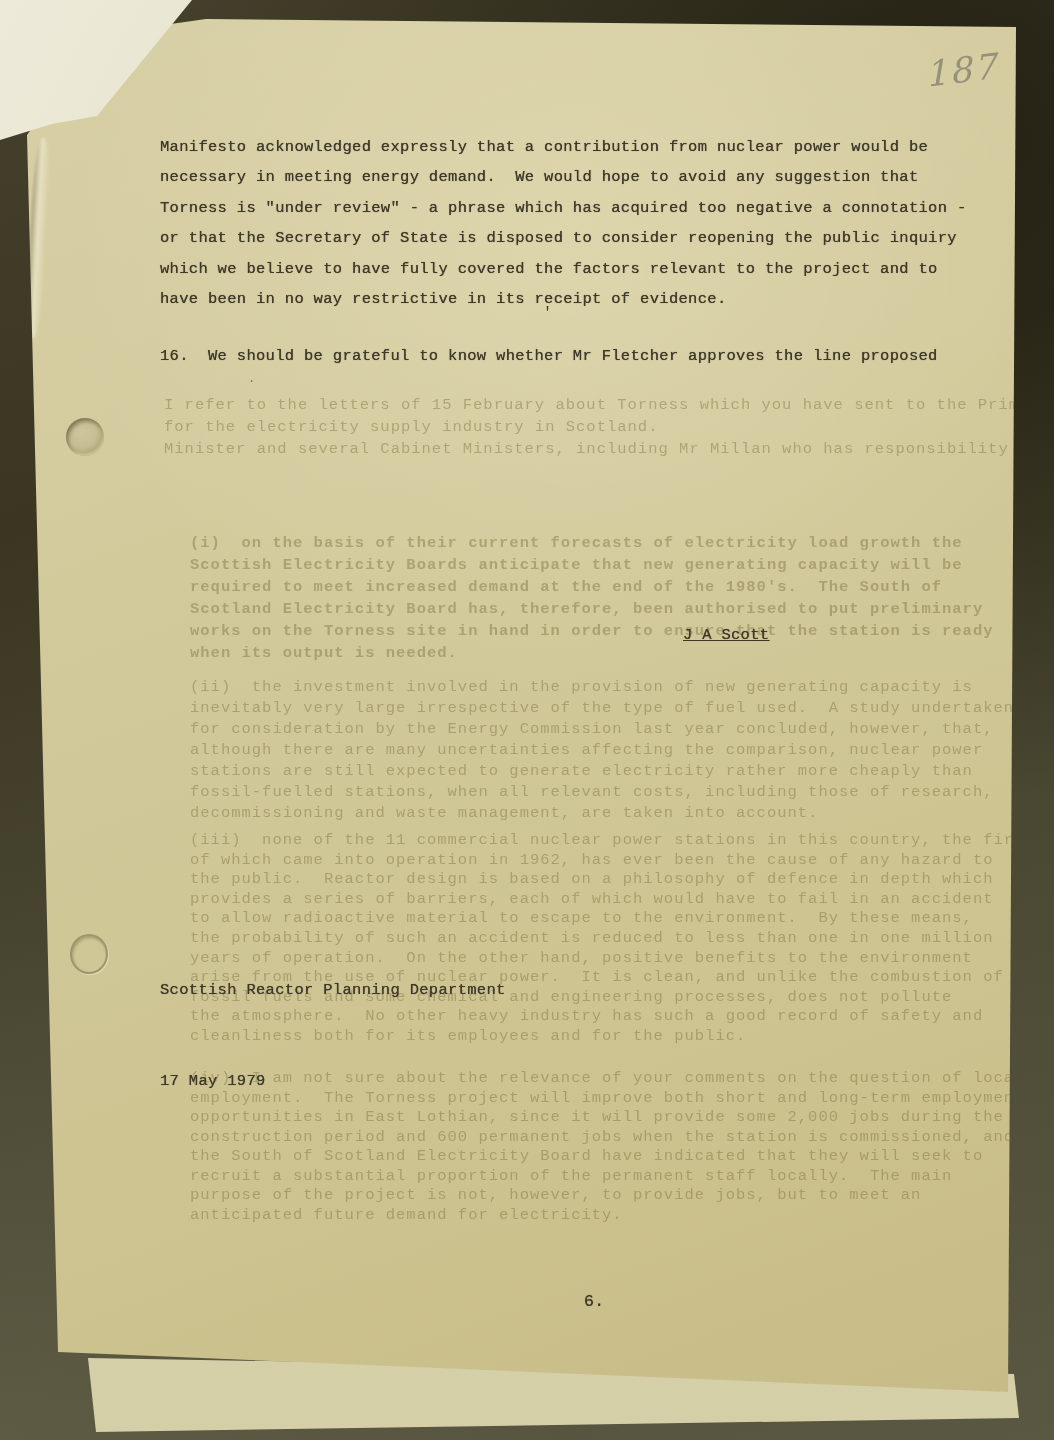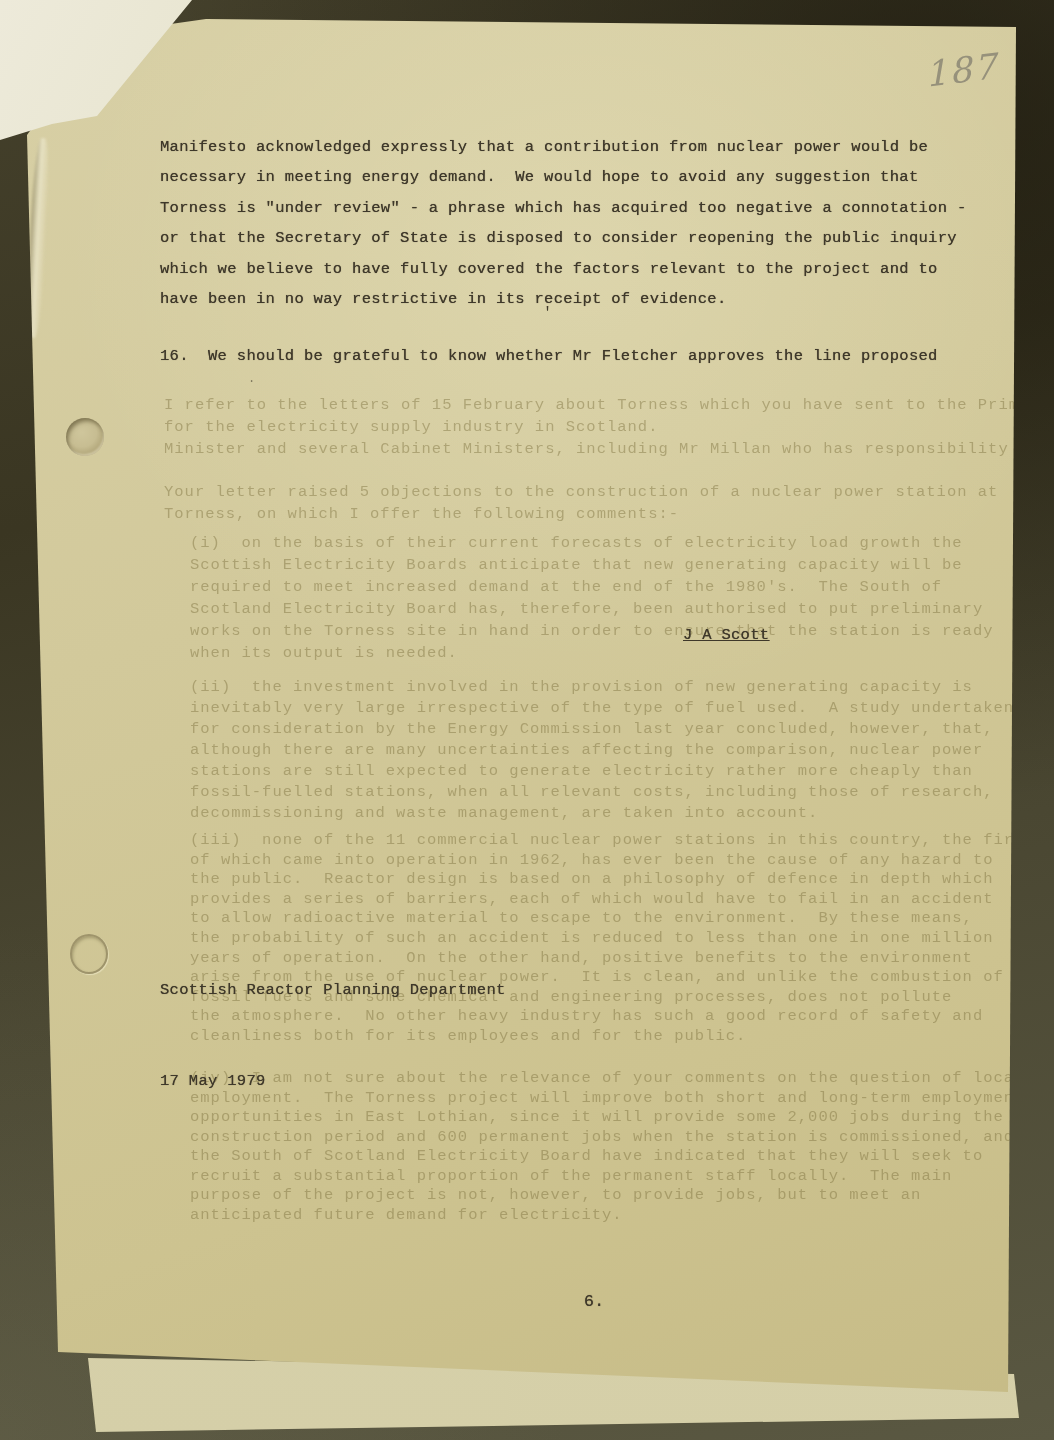--- a/index.html
+++ b/index.html
@@ -70,21 +70,21 @@
   .stray1{left:543px;top:306px;}
   .stray2{left:248px;top:372px;opacity:.55;font-size:12px;}
   
   .ghost{
     position:absolute;color:var(--ghost-ink,#7b6f3c);opacity:.44;
     font:15.5px/22px "Liberation Mono", monospace;
     letter-spacing:1px;white-space:pre;filter:blur(.5px);
   }
   .g-intro{left:164px;top:394px;}
   .g-obj{left:164px;top:481px;}
-  .g-i{left:190px;top:532px;}
+  .g-i{left:190px;top:532px;font-weight:bold;}
   .g-ii{left:190px;top:677px;line-height:21px;}
   .g-iii{left:190px;top:831px;line-height:19.6px;}
   .g-iv{left:190px;top:1069px;line-height:19.5px;}
   
   .pencil{
     position:absolute;left:928px;top:50px;z-index:4;
     font-family:"DejaVu Serif", serif;font-style:italic;font-size:35px;
     color:var(--pencil,#908b77);letter-spacing:2px;
     transform:rotate(-7deg) skewX(-6deg);opacity:.9;
   }
@@ -92,21 +92,20 @@
 </head>
 <body>
 
 <div class="scan">
 
   <div class="sheet-under"></div>
 
   <div class="sheet">
 
     <div class="ghost g-intro"><div class="tline">I refer to the letters of 15 February about Torness which you have sent to the Prime</div><div class="tline">for the electricity supply industry in Scotland.</div><div class="tline">Minister and several Cabinet Ministers, including Mr Millan who has responsibility</div></div>
-    <div class="ghost g-obj"><div class="tline">Your letter raised 5 objections to the construction of a nuclear power station at</div><div class="tline">Torness, on which I offer the following comments:-</div></div>
     <div class="ghost g-i"><div class="tline">(i)  on the basis of their current forecasts of electricity load growth the</div><div class="tline">Scottish Electricity Boards anticipate that new generating capacity will be</div><div class="tline">required to meet increased demand at the end of the 1980's.  The South of</div><div class="tline">Scotland Electricity Board has, therefore, been authorised to put preliminary</div><div class="tline">works on the Torness site in hand in order to ensure that the station is ready</div><div class="tline">when its output is needed.</div></div>
     <div class="ghost g-ii"><div class="tline">(ii)  the investment involved in the provision of new generating capacity is</div><div class="tline">inevitably very large irrespective of the type of fuel used.  A study undertaken</div><div class="tline">for consideration by the Energy Commission last year concluded, however, that,</div><div class="tline">although there are many uncertainties affecting the comparison, nuclear power</div><div class="tline">stations are still expected to generate electricity rather more cheaply than</div><div class="tline">fossil-fuelled stations, when all relevant costs, including those of research,</div><div class="tline">decommissioning and waste management, are taken into account.</div></div>
     <div class="ghost g-iii"><div class="tline">(iii)  none of the 11 commercial nuclear power stations in this country, the first</div><div class="tline">of which came into operation in 1962, has ever been the cause of any hazard to</div><div class="tline">the public.  Reactor design is based on a philosophy of defence in depth which</div><div class="tline">provides a series of barriers, each of which would have to fail in an accident</div><div class="tline">to allow radioactive material to escape to the environment.  By these means,</div><div class="tline">the probability of such an accident is reduced to less than one in one million</div><div class="tline">years of operation.  On the other hand, positive benefits to the environment</div><div class="tline">arise from the use of nuclear power.  It is clean, and unlike the combustion of</div><div class="tline">fossil fuels and some chemical and engineering processes, does not pollute</div><div class="tline">the atmosphere.  No other heavy industry has such a good record of safety and</div><div class="tline">cleanliness both for its employees and for the public.</div></div>
     <div class="ghost g-iv"><div class="tline">(iv)  I am not sure about the relevance of your comments on the question of local</div><div class="tline">employment.  The Torness project will improve both short and long-term employment</div><div class="tline">opportunities in East Lothian, since it will provide some 2,000 jobs during the</div><div class="tline">construction period and 600 permanent jobs when the station is commissioned, and</div><div class="tline">the South of Scotland Electricity Board have indicated that they will seek to</div><div class="tline">recruit a substantial proportion of the permanent staff locally.  The main</div><div class="tline">purpose of the project is not, however, to provide jobs, but to meet an</div><div class="tline">anticipated future demand for electricity.</div></div>
 
     <div class="typed p-main"><div class="tline">Manifesto acknowledged expressly that a contribution from nuclear power would be</div><div class="tline">necessary in meeting energy demand.  We would hope to avoid any suggestion that</div><div class="tline">Torness is "under review" - a phrase which has acquired too negative a connotation -</div><div class="tline">or that the Secretary of State is disposed to consider reopening the public inquiry</div><div class="tline">which we believe to have fully covered the factors relevant to the project and to</div><div class="tline">have been in no way restrictive in its receipt of evidence.</div></div>
     <div class="typed p-17"><div class="tline">16.  We should be grateful to know whether Mr Fletcher approves the line proposed</div></div>
 
     <div class="stray stray1">'</div>
     <div class="stray stray2">.</div>

